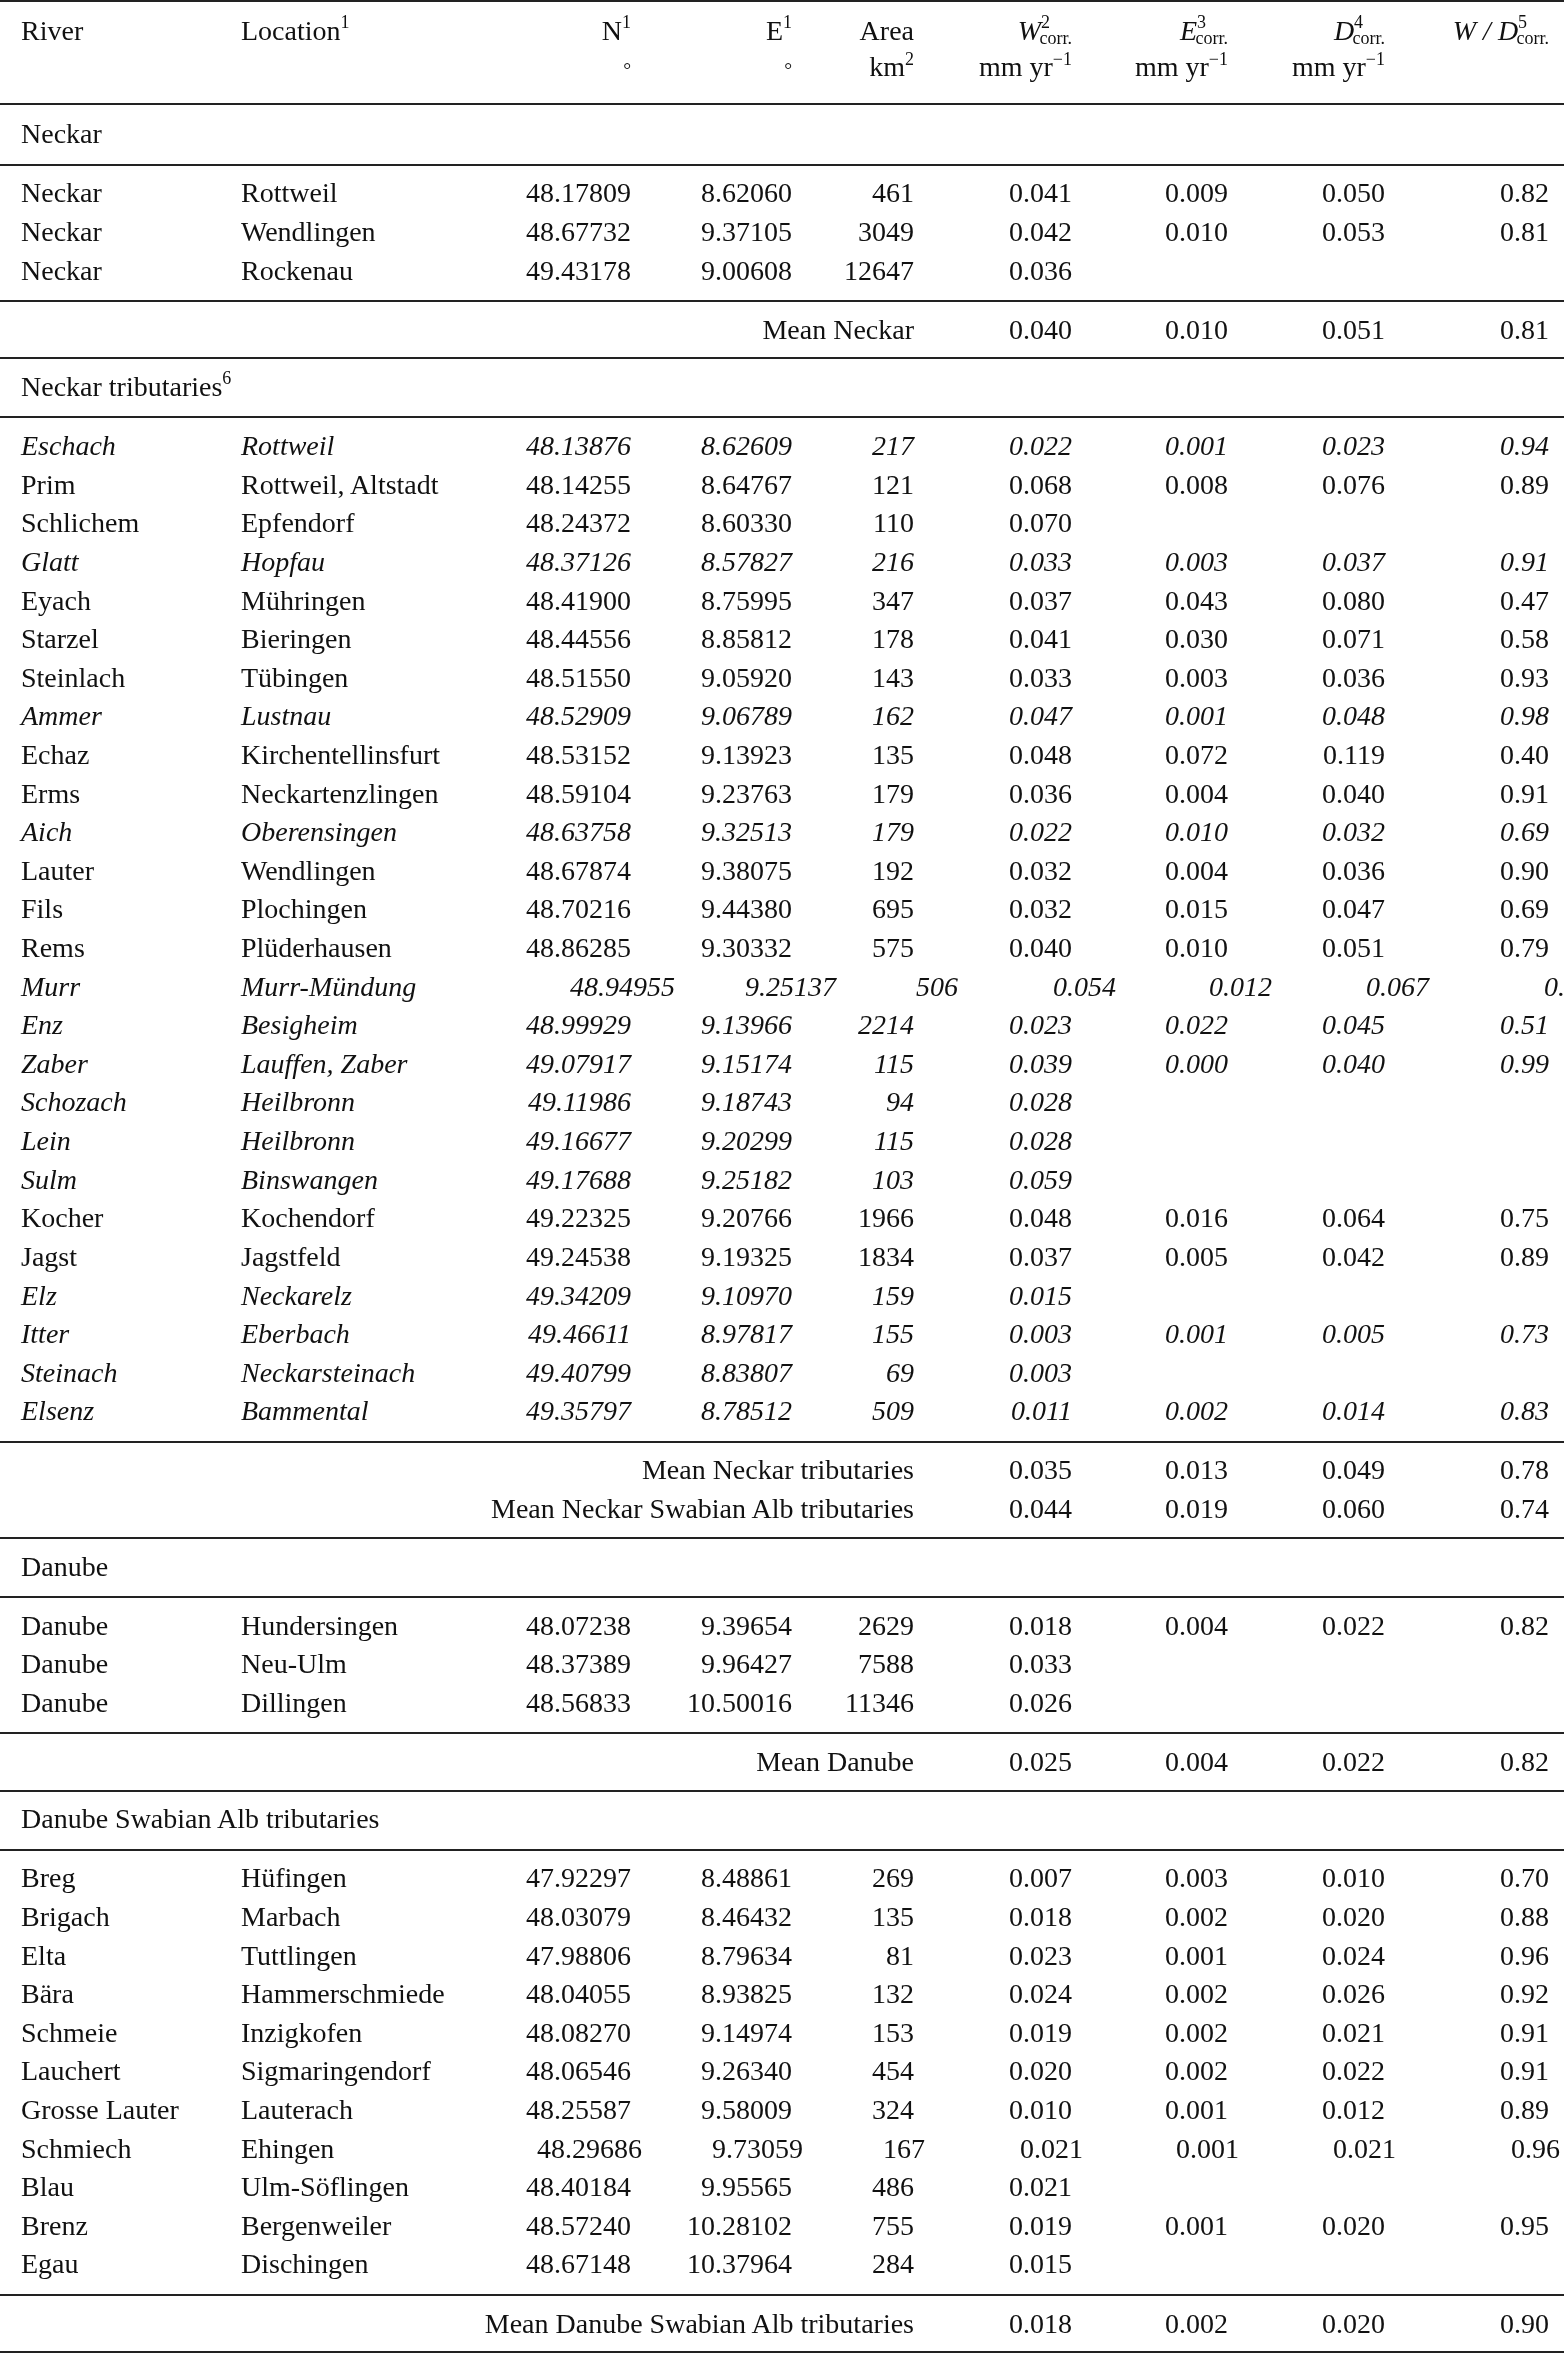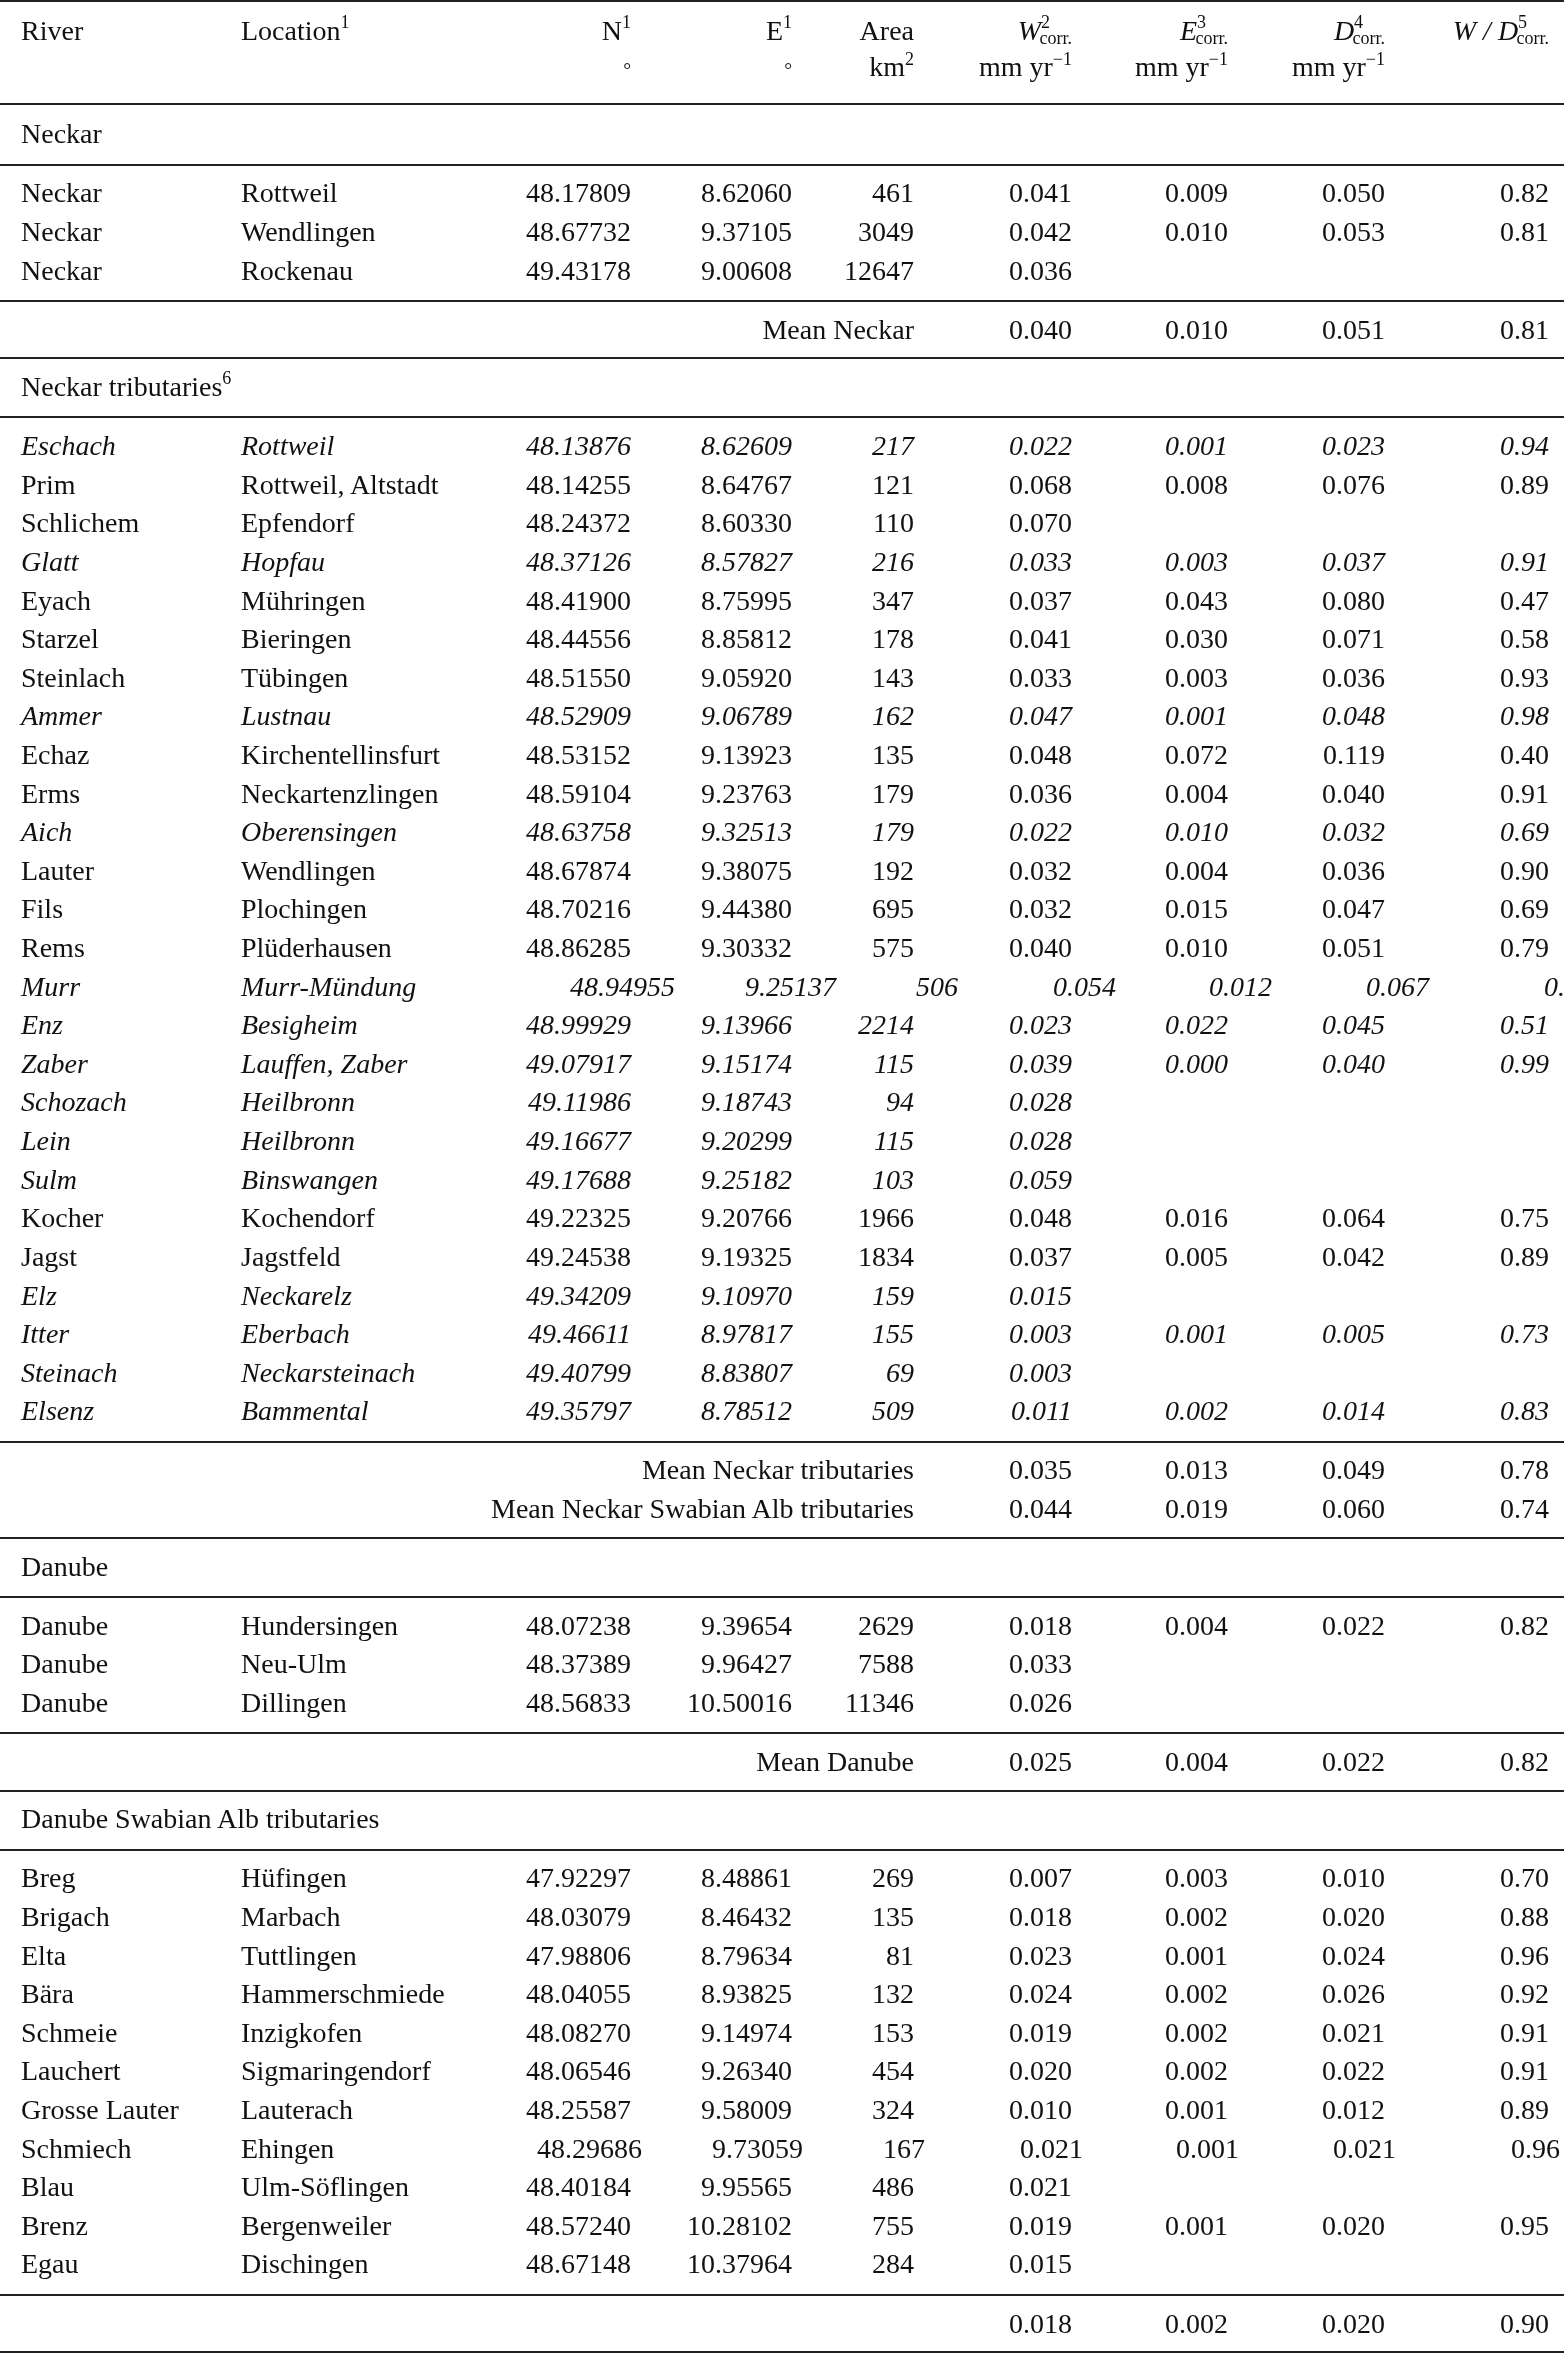--- a/index.html
+++ b/index.html
@@ -574,20 +574,21 @@
         <div class="cell c-n">48.67148</div>
         <div class="cell c-e">10.37964</div>
         <div class="cell c-area">284</div>
         <div class="cell c-w">0.015</div>
         <div class="cell c-ev"></div>
         <div class="cell c-d"></div>
         <div class="cell c-wd"></div>
       </div>
       <div class="rule" style="top: 2294px;"></div>
       <div class="row" style="top: 2304px;">
+        <div class="cell c-meanlabel">Mean Danube Swabian Alb tributaries</div>
         <div class="cell c-w">0.018</div>
         <div class="cell c-ev">0.002</div>
         <div class="cell c-d">0.020</div>
         <div class="cell c-wd">0.90</div>
       </div>
       <div class="rule" style="top: 2351px;"></div>
     </div>
 </div>
 
 

